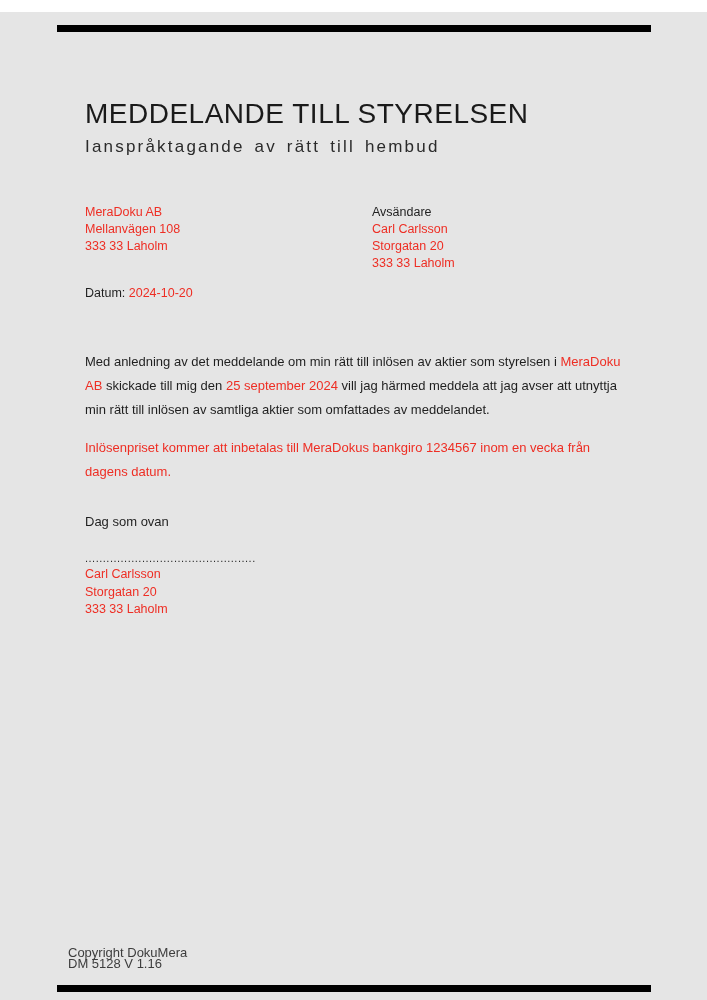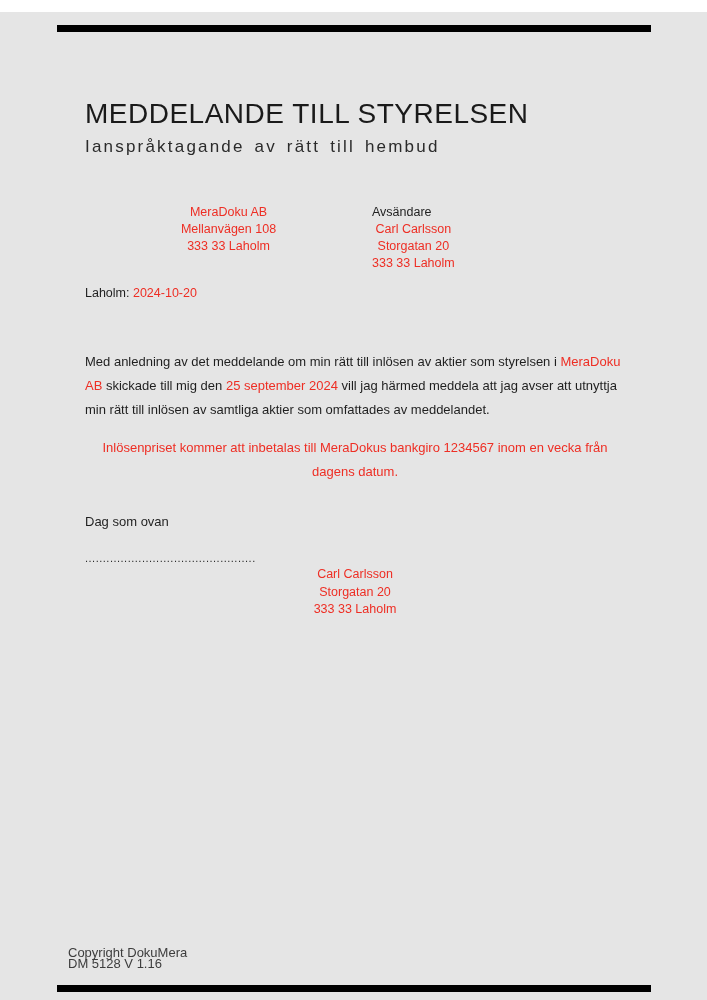--- a/index.html
+++ b/index.html
@@ -50,21 +50,21 @@
     color: #2b2b2b;
   }
 
   .address-row {
     margin-top: 47px;
     display: flex;
   }
   .address-col { font-size: 12.5px; line-height: 17px; }
   .address-col.recipient { width: 287px; }
   .address-col .label { color: #1f1f1f; }
-  .red { color: #ee2e24; text-align: center; }
+  .red { color: #ee2e24; }
 
   .date-line {
     margin-top: 14px;
     font-size: 12.5px;
   }
 
   .body-text { font-size: 13px; line-height: 24px; }
   .para-1 { margin-top: 50px; }
   .para-2 { margin-top: 15px; }
   .para-3 { margin-top: 14px; }
@@ -121,21 +121,21 @@
         <div class="red">333 33 Laholm</div>
       </div>
       <div class="address-col sender">
         <div class="label">Avsändare</div>
         <div class="red">Carl Carlsson</div>
         <div class="red">Storgatan 20</div>
         <div class="red">333 33 Laholm</div>
       </div>
     </div>
 
-    <div class="date-line"><span>Laholm: </span><span class="red">2024-10-20</span></div>
+    <div class="date-line"><span>Datum: </span><span class="red">2024-10-20</span></div>
 
     <p class="body-text para-1"><span>Med anledning av det meddelande om min rätt till inlösen av aktier som styrelsen i </span><span class="red">MeraDoku AB</span><span> skickade till mig den </span><span class="red">25 september 2024</span><span> vill jag härmed meddela att jag avser att utnyttja min rätt till inlösen av samtliga aktier som omfattades av meddelandet.</span></p>
 
 
     <p class="body-text para-3 red">Inlösenpriset kommer att inbetalas till MeraDokus bankgiro 1234567 inom en vecka från dagens datum.</p>
 
     <p class="body-text closing">Dag som ovan</p>
 
     <div class="signature-block">
       <div class="signature-dots">................................................</div>

